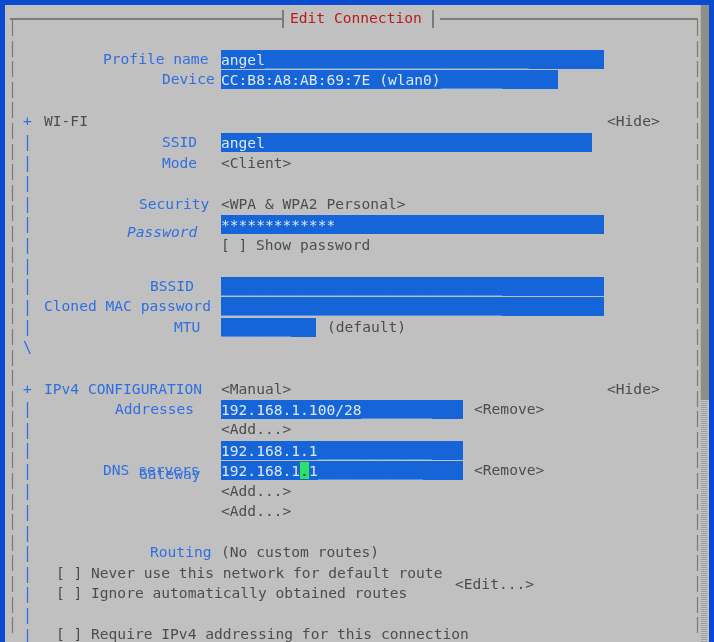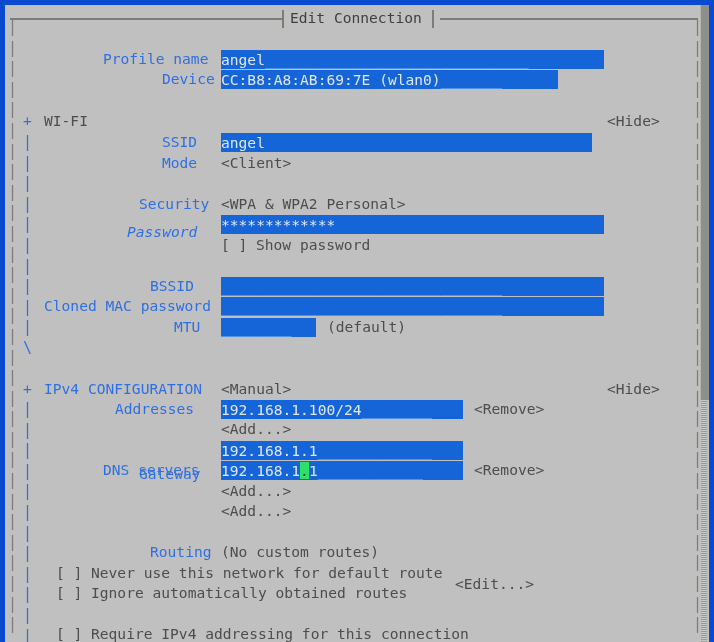--- a/index.html
+++ b/index.html
@@ -61,21 +61,21 @@
   #title-tick-left, #title-tick-right {
     position: absolute;
     top: 3px;
     width: 2px;
     height: 18px;
     background: #7d7d78;
   }
   #title-text {
     position: absolute;
     top: 1px;
-    color: #404040;
+    color: #b91c1c;
     white-space: pre;
     letter-spacing: 0;
   }
 
   
   .row {
     position: absolute;
     white-space: pre;
     height: 20.6px;
     line-height: 20.6px;
@@ -267,21 +267,21 @@
 |
 |
 |
 |
 |
 |
 |
 |</div>
 
     <div class="row label" style="left:110px; top:394px;">Addresses</div>
-    <div class="field" style="left:216px; top:395px; width:242px;"><span>192.168.1.100/24</span><span class="fill">________</span></div>
+    <div class="field" style="left:216px; top:395px; width:242px;"><span>192.168.1.100/28</span><span class="fill">________</span></div>
     <div class="row txt" style="left:469px; top:394px;">&lt;Remove&gt;</div>
     <div class="row txt" style="left:216px; top:414px;">&lt;Add...&gt;</div>
 
     <div class="row label" style="left:134px; top:435px;margin-top:24px;">Gateway</div>
     <div class="field" style="left:216px; top:436px; width:242px;"><span>192.168.1.1</span><span class="fill">_____________</span></div>
 
     <div class="row label" style="left:98px; top:455px;">DNS servers</div>
     <div class="field" style="left:216px; top:456px; width:242px;"><span>192.168.1</span><span class="cursor">.</span><span>1</span><span class="fill">____________</span></div>
     <div class="row txt" style="left:469px; top:455px;">&lt;Remove&gt;</div>
     <div class="row txt" style="left:216px; top:476px;">&lt;Add...&gt;</div>

